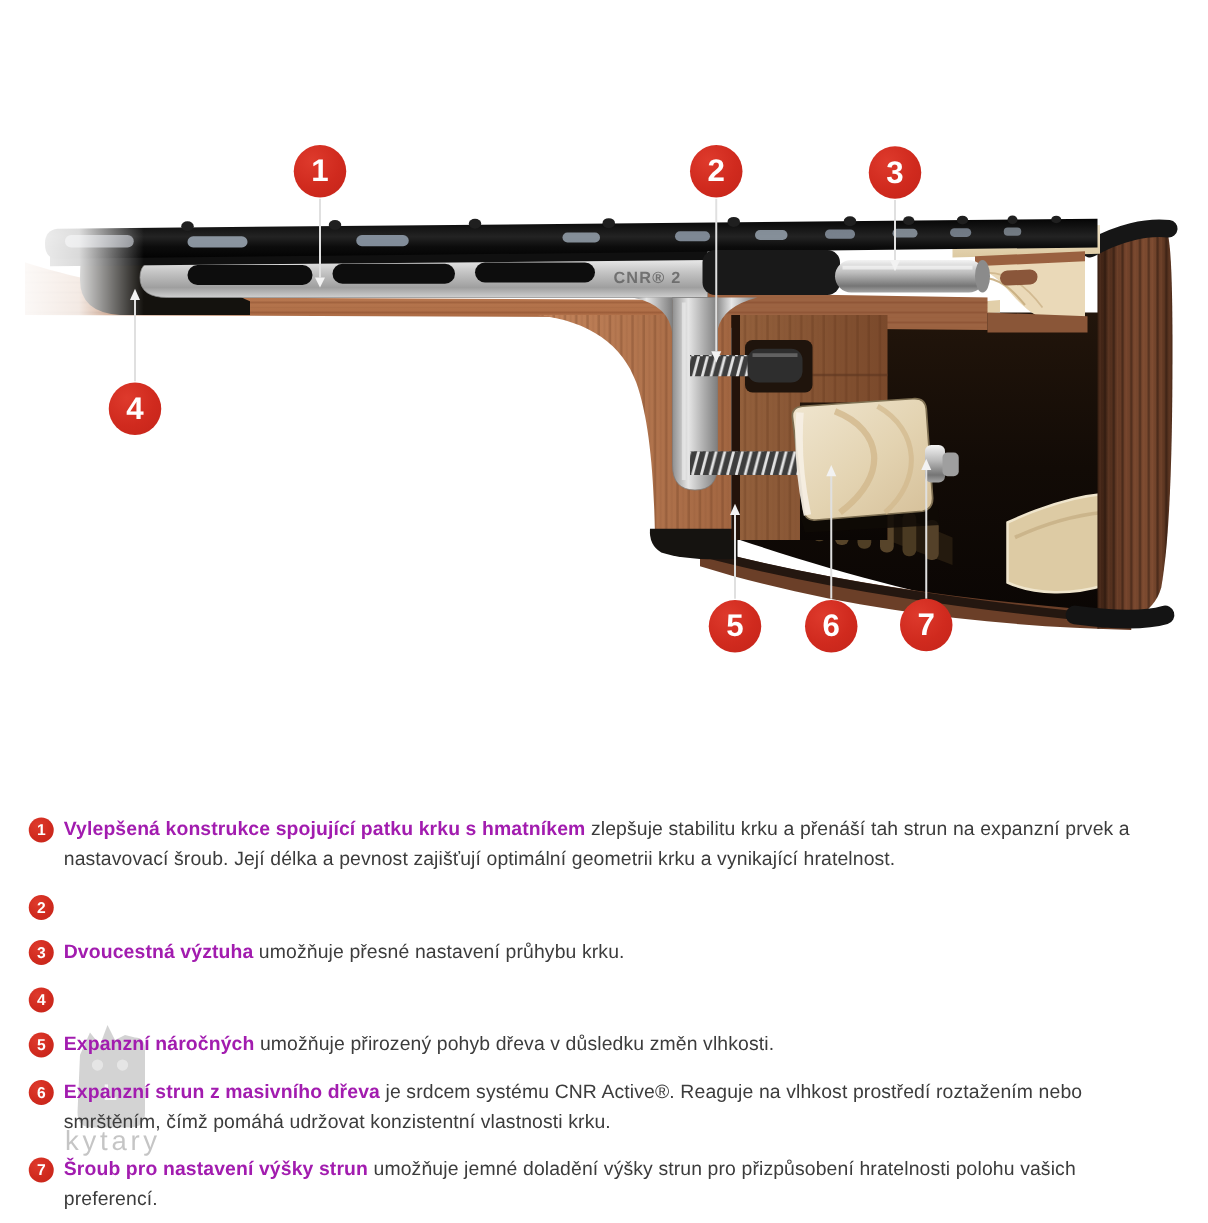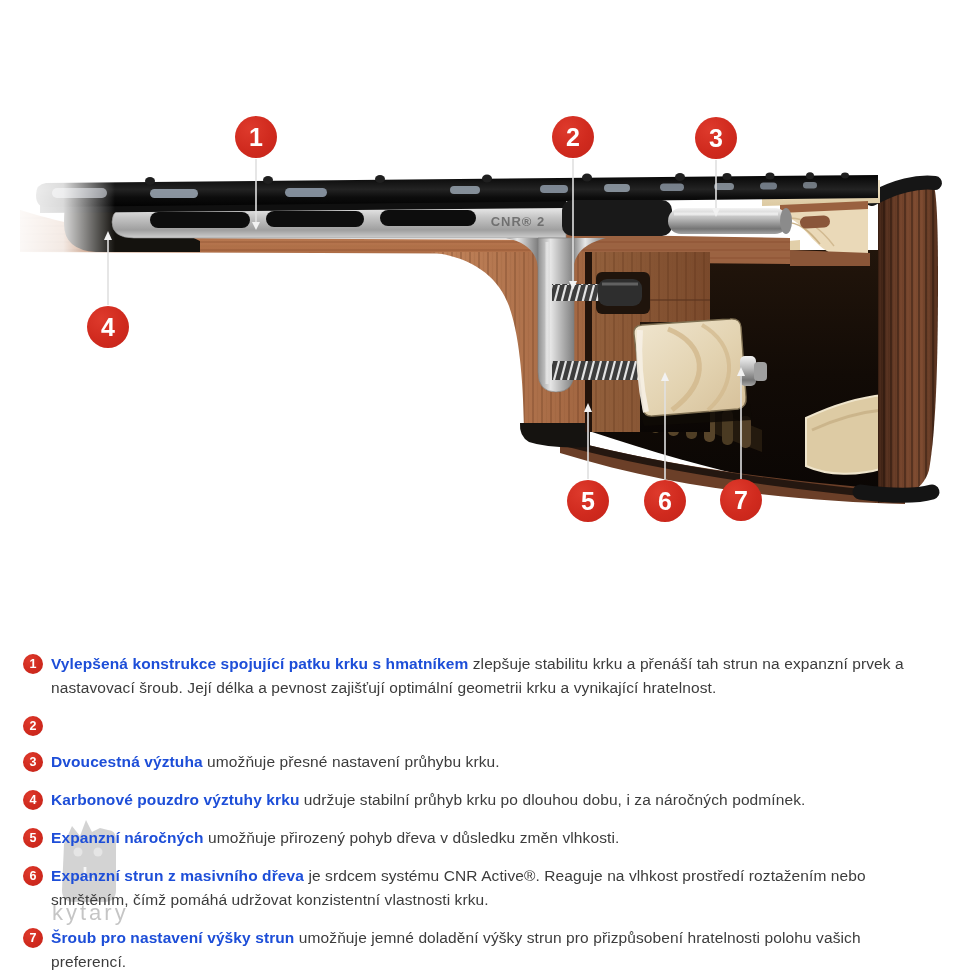--- a/index.html
+++ b/index.html
@@ -19,21 +19,21 @@
   .legend{position:absolute;left:23px;top:652px;width:912px;}
   .legend-row{display:flex;align-items:flex-start;gap:8px;margin-bottom:14px;}
   .badge{
     flex:0 0 20px;width:20px;height:20px;margin-top:2px;border-radius:50%;
     background:radial-gradient(circle at 35% 30%, #de3a2c 0%, #d02a1e 55%, #c4241a 100%);
     color:#fff;font-weight:bold;font-size:12.5px;line-height:20px;text-align:center;
   }
   .legend-text{
     margin:0;font-size:15.5px;line-height:24px;color:#3c3c3c;letter-spacing:.1px;
   }
-  .legend-text b{color:#1d4ed8;font-weight:bold;}
+  .legend-text b{color:#a21caf;font-weight:bold;}
   
   .watermark{position:absolute;left:50px;top:814px;pointer-events:none;}
   .watermark-label{
     position:absolute;left:52px;top:900px;font-size:22px;font-weight:400;
     letter-spacing:3px;color:rgba(140,140,140,.5);pointer-events:none;
   }
 </style>
 </head>
 <body>
 
@@ -298,21 +298,20 @@
     </div>
     <div class="legend-row">
       <span class="badge">2</span>
     </div>
     <div class="legend-row">
       <span class="badge">3</span>
       <p class="legend-text"><b>Dvoucestná výztuha</b><span> umožňuje přesné nastavení průhybu krku.</span></p>
     </div>
     <div class="legend-row">
       <span class="badge">4</span>
-      <p class="legend-text"><b>Karbonové pouzdro výztuhy krku</b><span> udržuje stabilní průhyb krku po dlouhou dobu, i za náročných podmínek.</span></p>
     </div>
     <div class="legend-row">
       <span class="badge">5</span>
       <p class="legend-text"><b>Expanzní náročných</b><span> umožňuje přirozený pohyb dřeva v důsledku změn vlhkosti.</span></p>
     </div>
     <div class="legend-row">
       <span class="badge">6</span>
       <p class="legend-text"><b>Expanzní strun z masivního dřeva</b><span> je srdcem systému CNR Active®. Reaguje na vlhkost prostředí roztažením nebo smrštěním, čímž pomáhá udržovat konzistentní vlastnosti krku.</span></p>
     </div>
     <div class="legend-row">

